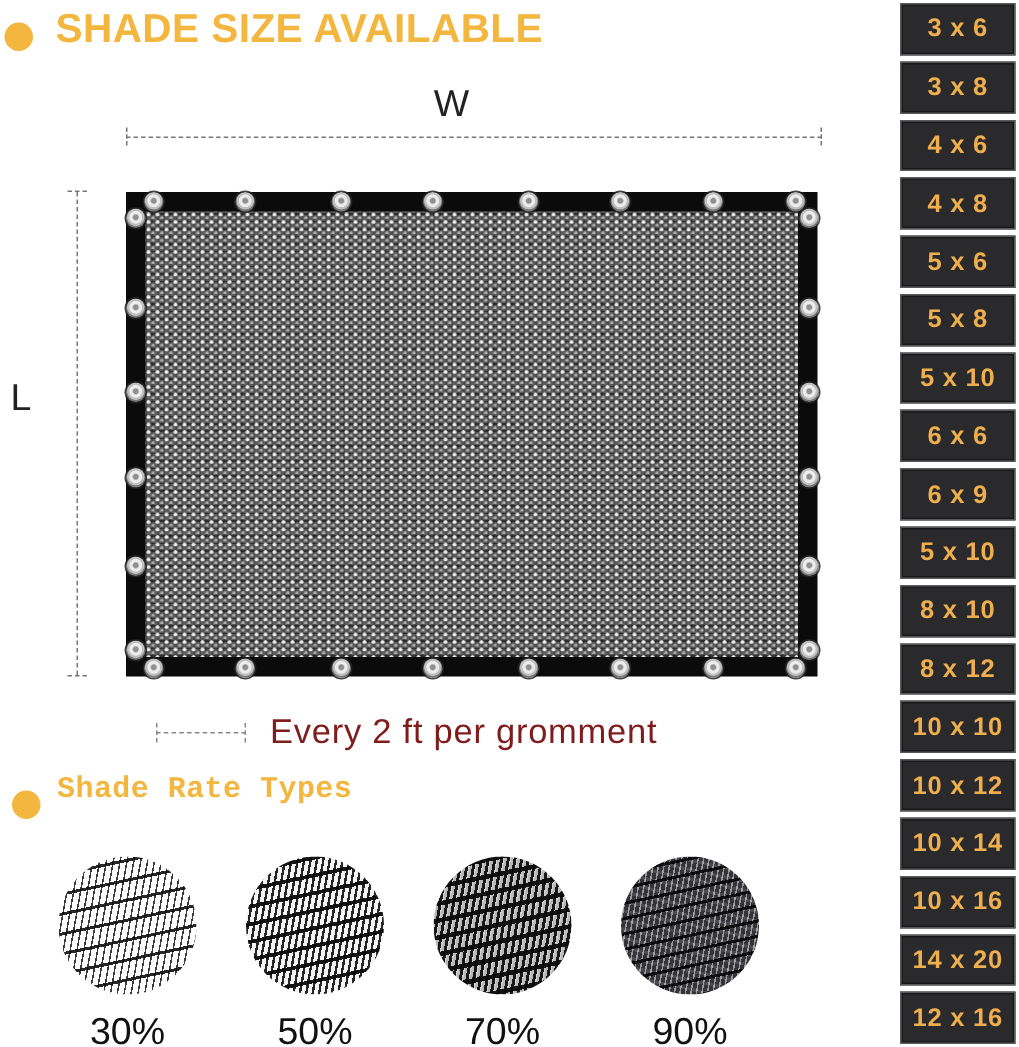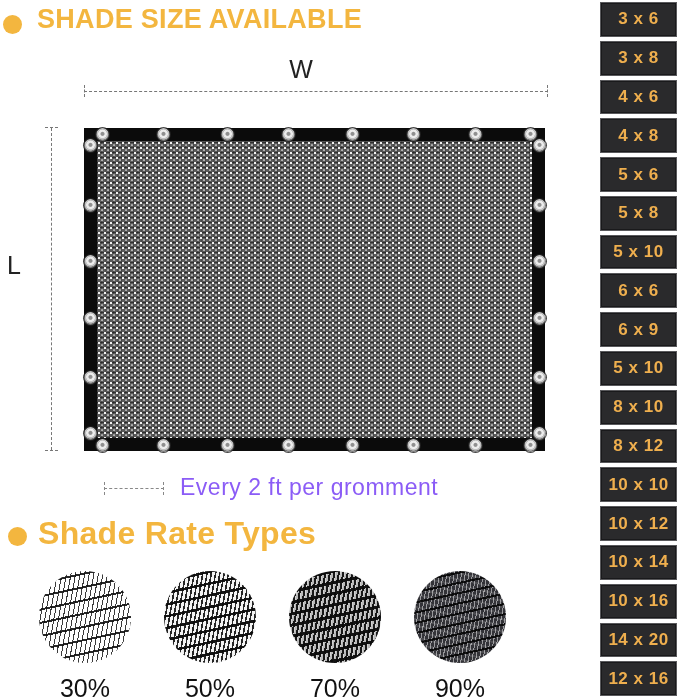--- a/index.html
+++ b/index.html
@@ -6,21 +6,21 @@
   .canvas{
     position:relative;width:679px;height:698px;background:#fff;overflow:hidden;
     font-family:"Liberation Sans",sans-serif;
   }
   
   .bullet{position:absolute;width:19px;height:19px;border-radius:50%;background:var(--accent,#F3B63F);}
   .sec-title{position:absolute;margin:0;color:var(--accent,#F3B63F);font-weight:800;letter-spacing:.3px;}
   #bullet1{left:3px;top:15px;}
   #title1{left:37px;top:4px;font-size:27px;}
   #bullet2{left:8px;top:527px;}
-  #title2{left:38px;top:515px;font-size:32px;}
+  #title2{left:38px;top:515px;font-size:20px;font-family:Liberation Mono, monospace;}
   
   .dimline{position:absolute;border:0 dashed #777;}
   #w-line{left:84px;top:91px;width:464px;border-top-width:1.5px;}
   #w-tick-l{left:84px;top:85px;height:12px;border-left-width:1.5px;}
   #w-tick-r{left:547px;top:85px;height:12px;border-left-width:1.5px;}
   #l-line{left:51px;top:128px;height:322px;border-left-width:1.5px;}
   #l-tick-t{left:45px;top:127px;width:13px;border-top-width:1.5px;}
   #l-tick-b{left:45px;top:450px;width:13px;border-top-width:1.5px;}
   .dim-label{position:absolute;color:#222;font-size:25px;}
   #w-label{left:284px;top:55px;width:34px;text-align:center;}
@@ -38,21 +38,21 @@
   }
   .grommet{
     position:absolute;width:13px;height:13px;border-radius:50%;
     background:radial-gradient(circle at 50% 45%, #8f8f8f 0 1.5px, #ececec 2.5px 4px, #bfbfbf 4.5px 5.5px, #787878 6px);
     box-shadow:0 0 0 1px rgba(35,35,35,.85);
   }
   
   #bracket-line{left:104px;top:488px;width:60px;border-top-width:1.5px;border-color:#888;}
   #bracket-tick-l{left:104px;top:482px;height:13px;border-left-width:1.5px;border-color:#888;}
   #bracket-tick-r{left:163px;top:482px;height:13px;border-left-width:1.5px;border-color:#888;}
-  #grommet-note{position:absolute;left:180px;top:474px;font-size:23px;color:#8b5cf6;letter-spacing:.5px;}
+  #grommet-note{position:absolute;left:180px;top:474px;font-size:23px;color:#7f1d1d;letter-spacing:.5px;}
   
   #rates-row{position:absolute;left:39px;top:571px;display:flex;gap:33px;}
   .rate-item{display:flex;flex-direction:column;align-items:center;width:92px;}
   .rate-circle{width:92px;height:92px;border-radius:50%;}
   .c0{
     background-color:#fff;
     background-image:
       repeating-linear-gradient(168deg, transparent 0 11px, rgba(15,15,15,.9) 11px 13px),
       repeating-linear-gradient(100deg, rgba(25,25,25,.85) 0 1px, transparent 1px 4.5px);
   }

